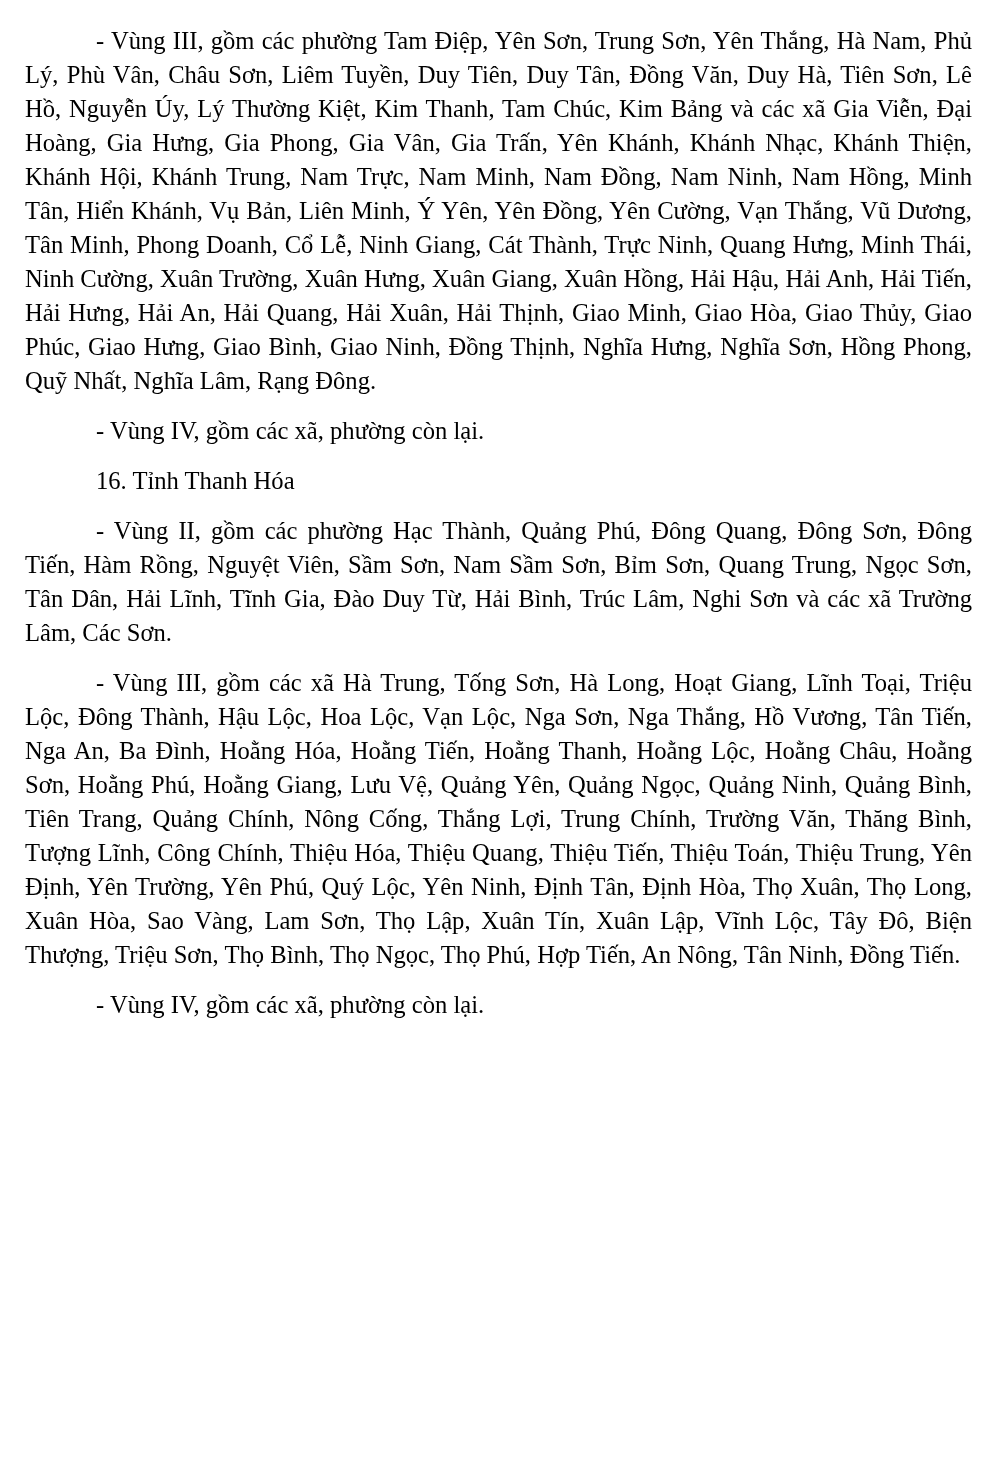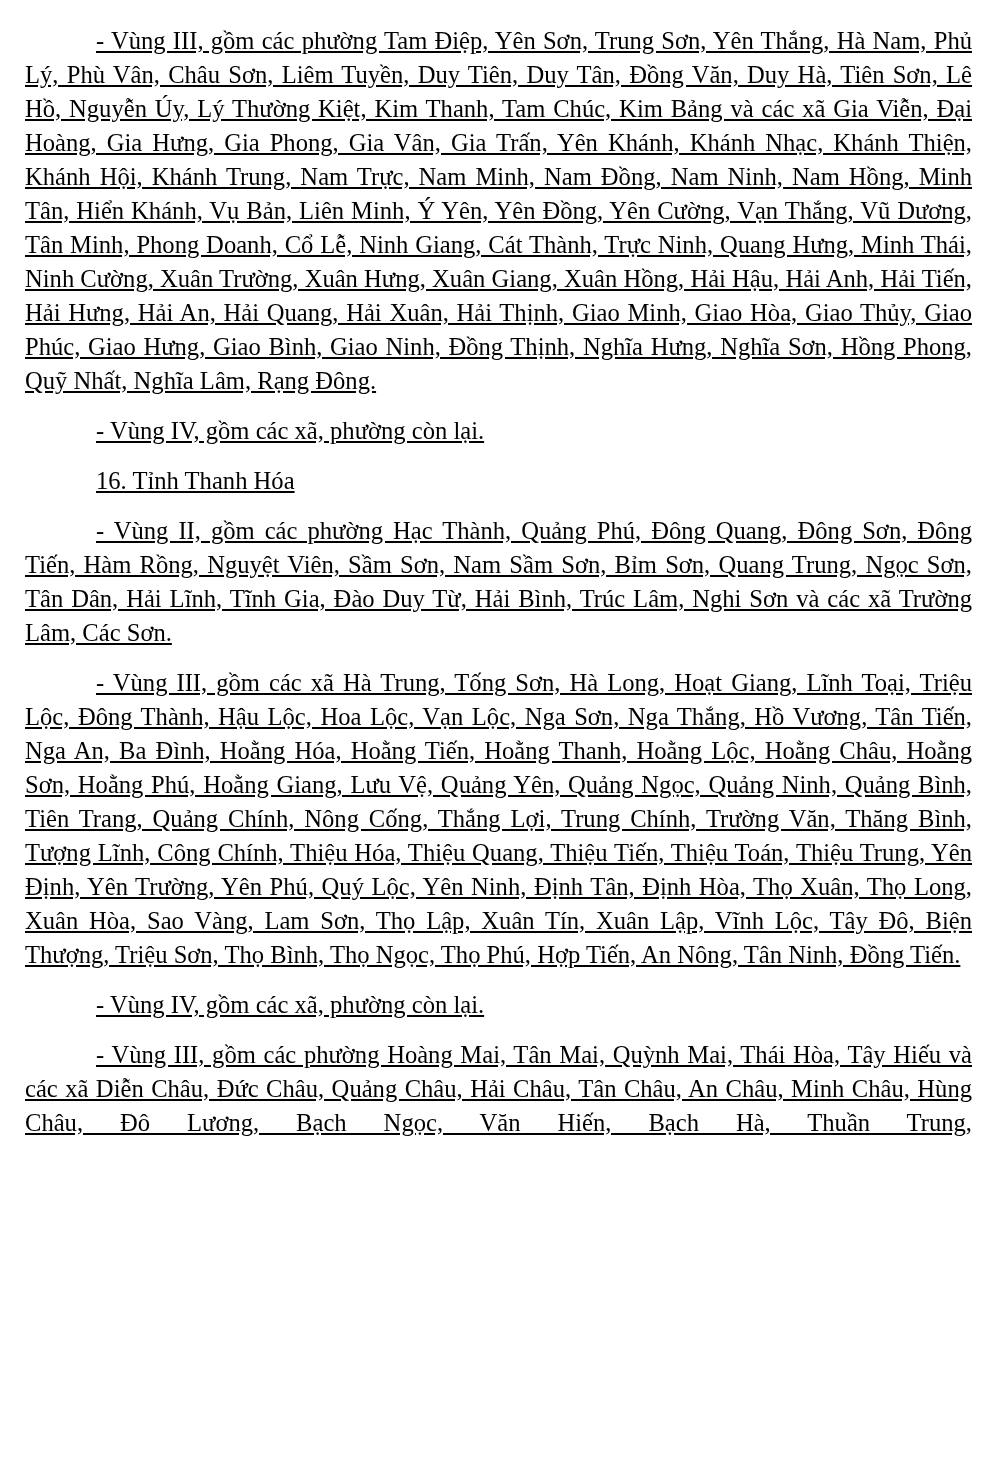--- a/index.html
+++ b/index.html
@@ -15,21 +15,20 @@
     }
     .page {
       position: absolute;
       left: 25px;
       top: 24px;
       width: 947px;
       font-family: "Liberation Serif", "DejaVu Serif", serif;
       font-size: 24.6px;
       line-height: 34px;
       color: #000000;
-      text-decoration: underline;
     }
     .para {
       margin: 0 0 16px 0;
       text-align: justify;
       text-align-last: left;
       text-indent: 71px;
       word-spacing: 0px;
     }
     .para.heading {
       text-align: left;
@@ -38,14 +37,13 @@
 </head>
 <body>
 
 <div class="page">
   <p class="para">- Vùng III, gồm các phường Tam Điệp, Yên Sơn, Trung Sơn, Yên Thắng, Hà Nam, Phủ Lý, Phù Vân, Châu Sơn, Liêm Tuyền, Duy Tiên, Duy Tân, Đồng Văn, Duy Hà, Tiên Sơn, Lê Hồ, Nguyễn Úy, Lý Thường Kiệt, Kim Thanh, Tam Chúc, Kim Bảng và các xã Gia Viễn, Đại Hoàng, Gia Hưng, Gia Phong, Gia Vân, Gia Trấn, Yên Khánh, Khánh Nhạc, Khánh Thiện, Khánh Hội, Khánh Trung, Nam Trực, Nam Minh, Nam Đồng, Nam Ninh, Nam Hồng, Minh Tân, Hiển Khánh, Vụ Bản, Liên Minh, Ý Yên, Yên Đồng, Yên Cường, Vạn Thắng, Vũ Dương, Tân Minh, Phong Doanh, Cổ Lễ, Ninh Giang, Cát Thành, Trực Ninh, Quang Hưng, Minh Thái, Ninh Cường, Xuân Trường, Xuân Hưng, Xuân Giang, Xuân Hồng, Hải Hậu, Hải Anh, Hải Tiến, Hải Hưng, Hải An, Hải Quang, Hải Xuân, Hải Thịnh, Giao Minh, Giao Hòa, Giao Thủy, Giao Phúc, Giao Hưng, Giao Bình, Giao Ninh, Đồng Thịnh, Nghĩa Hưng, Nghĩa Sơn, Hồng Phong, Quỹ Nhất, Nghĩa Lâm, Rạng Đông.</p>
   <p class="para">- Vùng IV, gồm các xã, phường còn lại.</p>
   <p class="para heading">16. Tỉnh Thanh Hóa</p>
   <p class="para">- Vùng II, gồm các phường Hạc Thành, Quảng Phú, Đông Quang, Đông Sơn, Đông Tiến, Hàm Rồng, Nguyệt Viên, Sầm Sơn, Nam Sầm Sơn, Bỉm Sơn, Quang Trung, Ngọc Sơn, Tân Dân, Hải Lĩnh, Tĩnh Gia, Đào Duy Từ, Hải Bình, Trúc Lâm, Nghi Sơn và các xã Trường Lâm, Các Sơn.</p>
   <p class="para">- Vùng III, gồm các xã Hà Trung, Tống Sơn, Hà Long, Hoạt Giang, Lĩnh Toại, Triệu Lộc, Đông Thành, Hậu Lộc, Hoa Lộc, Vạn Lộc, Nga Sơn, Nga Thắng, Hồ Vương, Tân Tiến, Nga An, Ba Đình, Hoằng Hóa, Hoằng Tiến, Hoằng Thanh, Hoằng Lộc, Hoằng Châu, Hoằng Sơn, Hoằng Phú, Hoằng Giang, Lưu Vệ, Quảng Yên, Quảng Ngọc, Quảng Ninh, Quảng Bình, Tiên Trang, Quảng Chính, Nông Cống, Thắng Lợi, Trung Chính, Trường Văn, Thăng Bình, Tượng Lĩnh, Công Chính, Thiệu Hóa, Thiệu Quang, Thiệu Tiến, Thiệu Toán, Thiệu Trung, Yên Định, Yên Trường, Yên Phú, Quý Lộc, Yên Ninh, Định Tân, Định Hòa, Thọ Xuân, Thọ Long, Xuân Hòa, Sao Vàng, Lam Sơn, Thọ Lập, Xuân Tín, Xuân Lập, Vĩnh Lộc, Tây Đô, Biện Thượng, Triệu Sơn, Thọ Bình, Thọ Ngọc, Thọ Phú, Hợp Tiến, An Nông, Tân Ninh, Đồng Tiến.</p>
   <p class="para">- Vùng IV, gồm các xã, phường còn lại.</p>
-  <p class="para" style="text-align-last: justify;">- Vùng III, gồm các phường Hoàng Mai, Tân Mai, Quỳnh Mai, Thái Hòa, Tây Hiếu và các xã Diễn Châu, Đức Châu, Quảng Châu, Hải Châu, Tân Châu, An Châu, Minh Châu, Hùng Châu, Đô Lương, Bạch Ngọc, Văn Hiến, Bạch Hà, Thuần Trung,</p>
 </div>
 
 </body></html>

